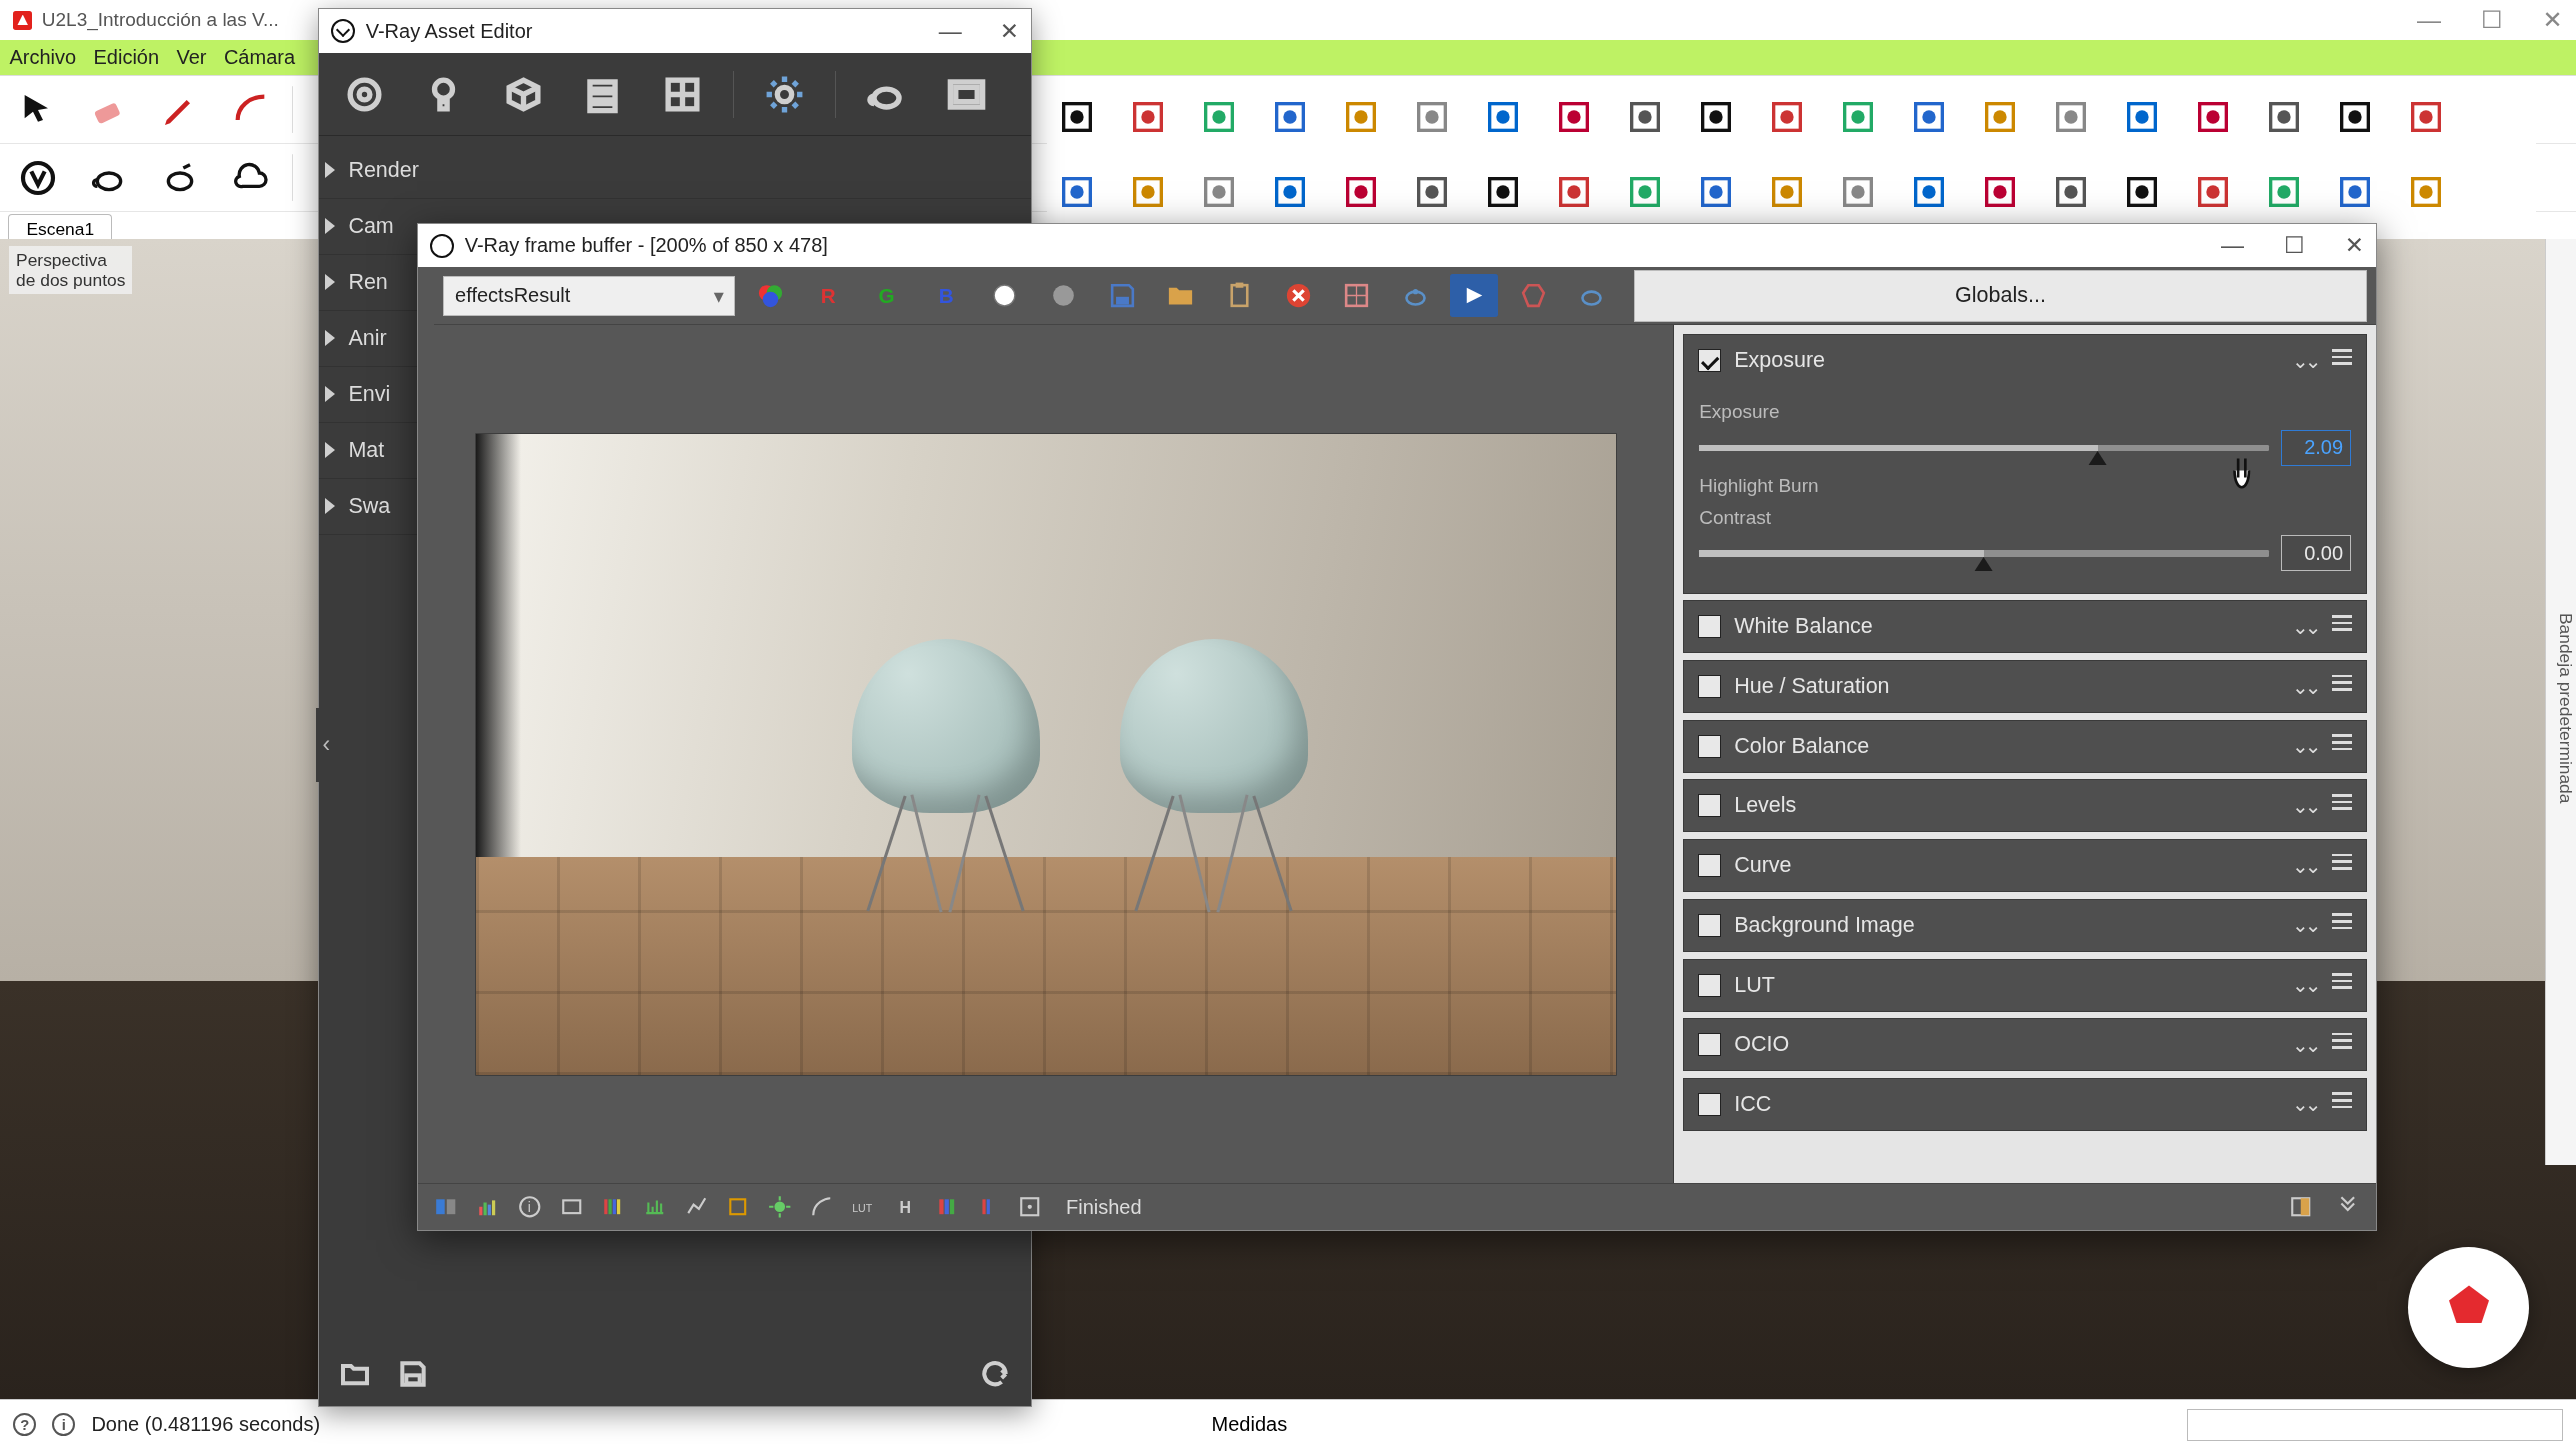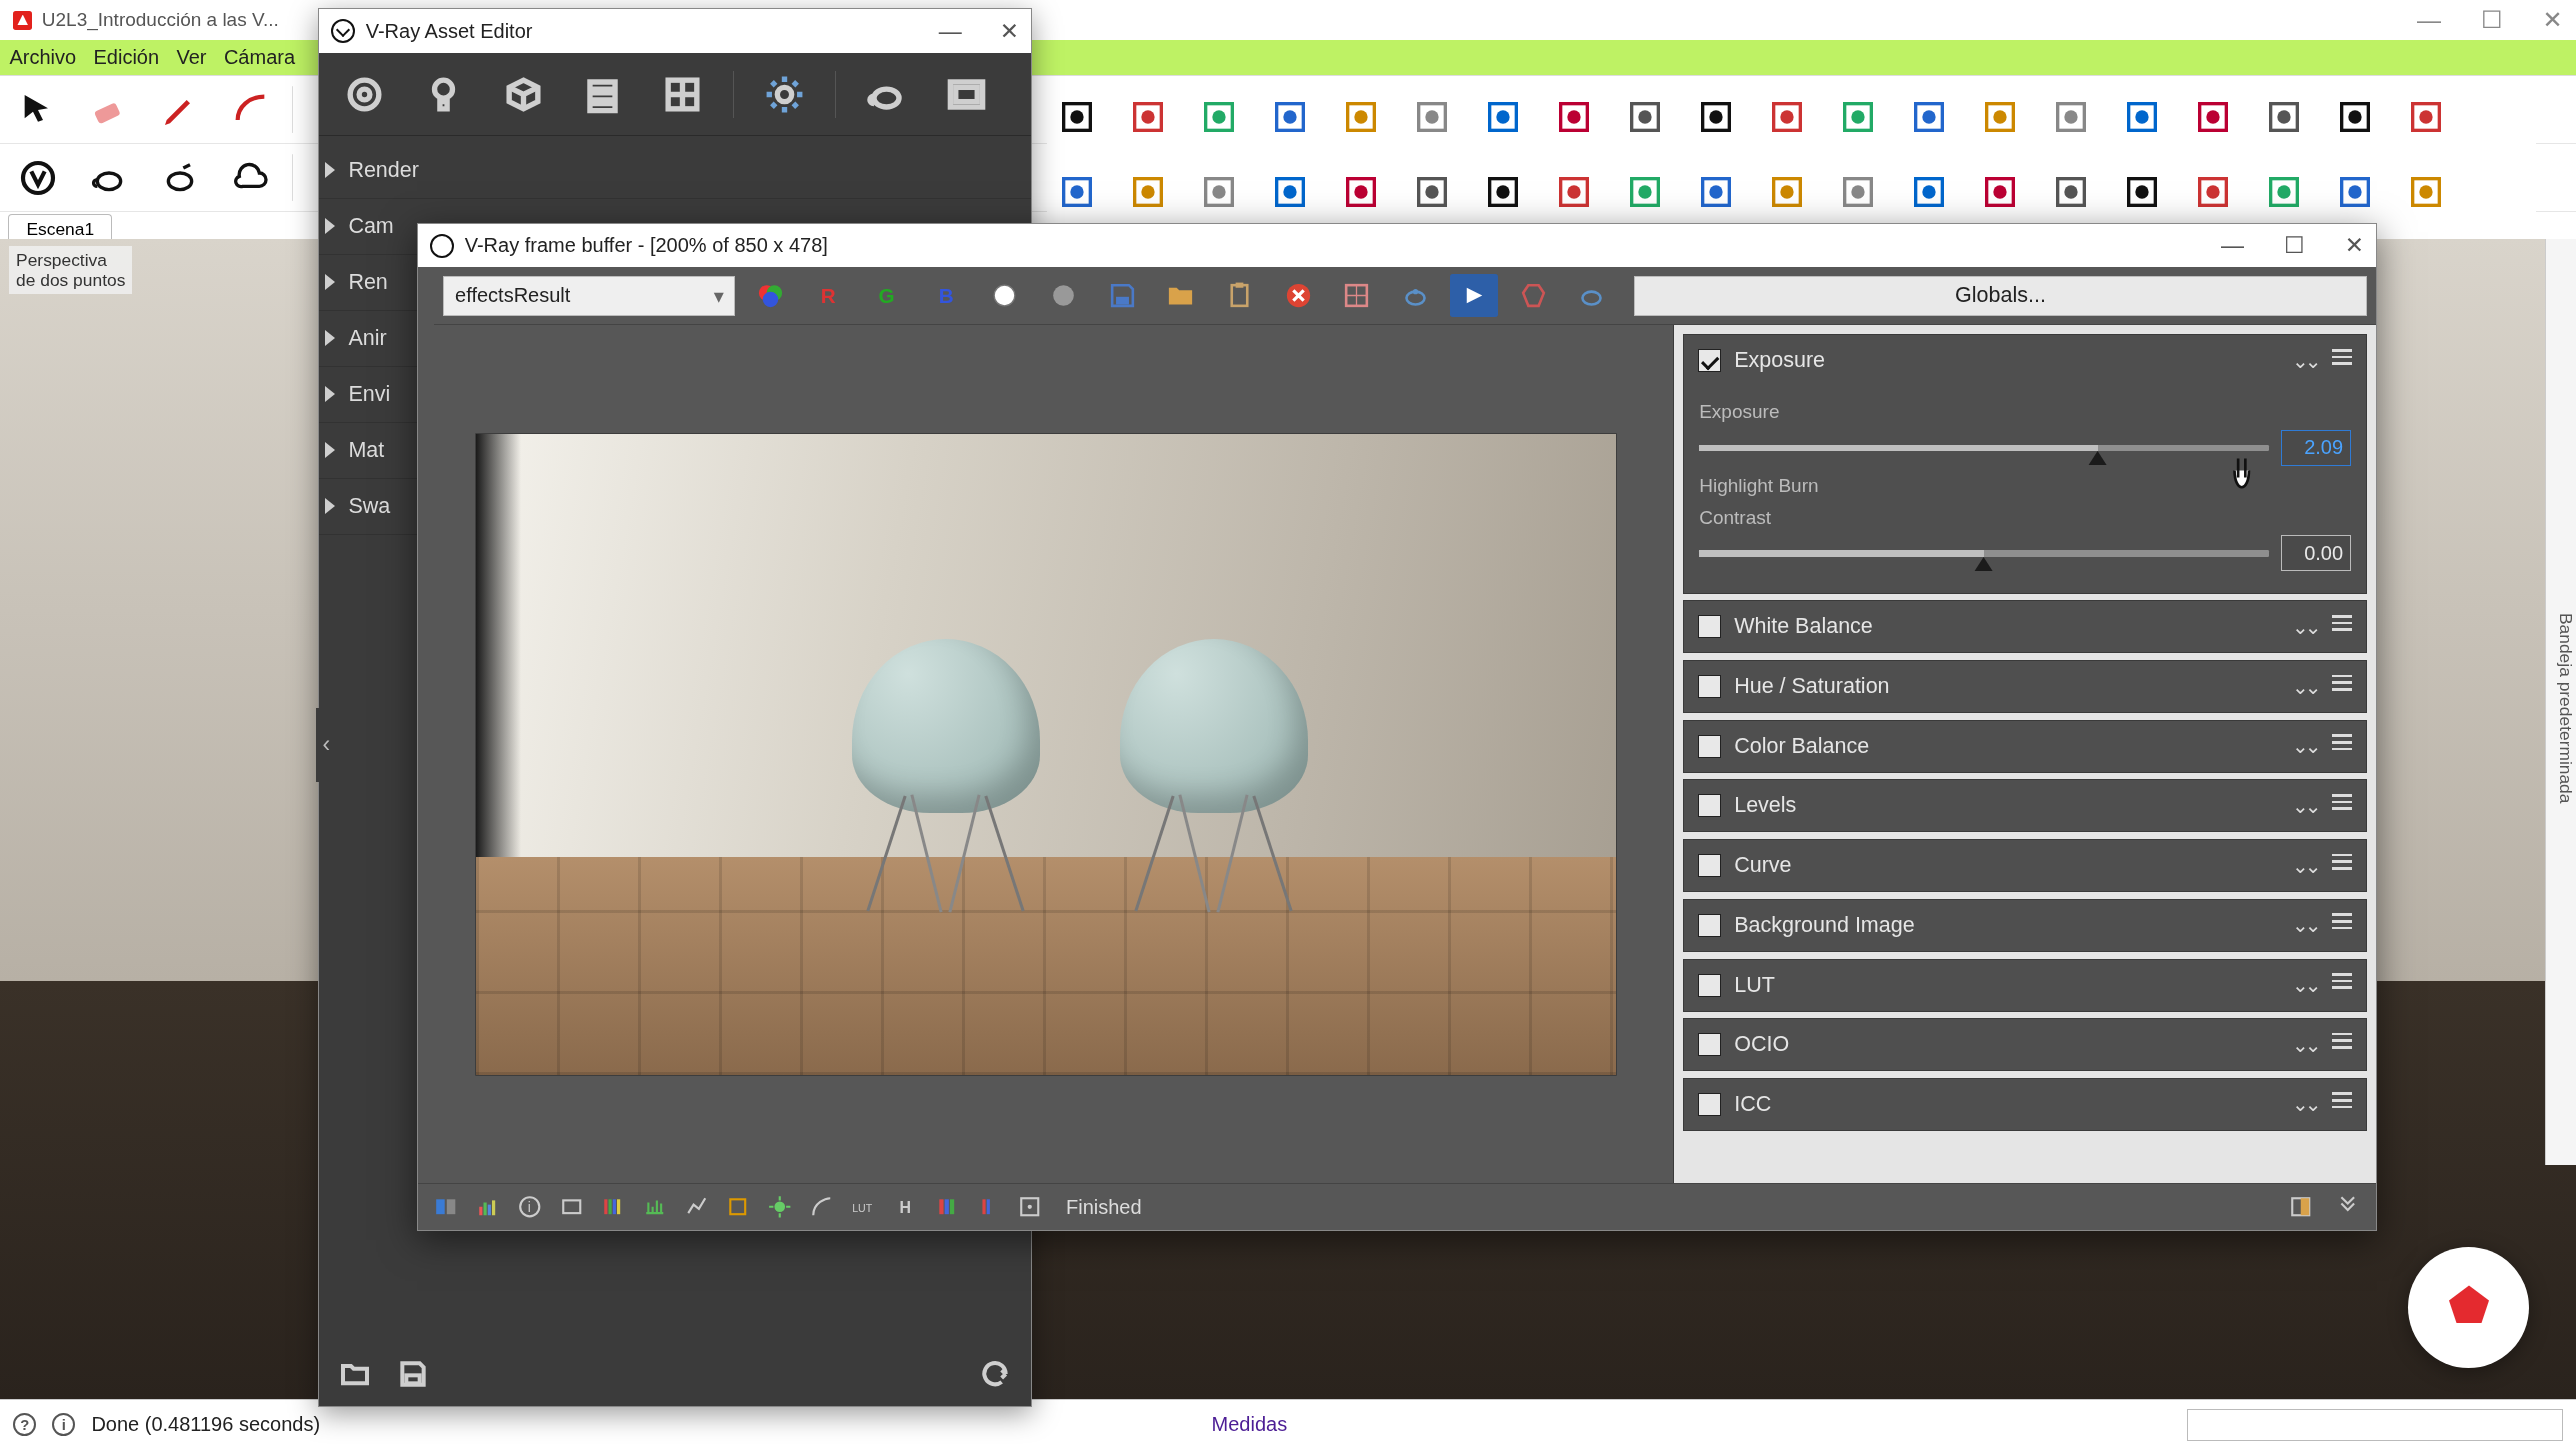--- a/index.html
+++ b/index.html
@@ -49,21 +49,21 @@
 #su-viewport .floor { position: absolute; left: 0; right: 0; bottom: 0; height: 36%; background: linear-gradient(#3a3128,#2a231d); }
 #su-viewport .wall { position: absolute; left: 0; right: 0; top: 0; bottom: 36%; background: linear-gradient(#d9d4cb,#b7b0a5); }
 
 #su-status {
   position: absolute; left: 0; right: 0; bottom: 0; height: 50px; background: #fff;
   border-top: 0.7px solid #ccc; display: flex; align-items: center; padding: 0 13.4px; gap: 16px;
   font-size: 20px; color: #222;
 }
 #su-status .info-ico { width: 23px; height: 23px; border: 2px solid #555; border-radius: 50%; display: flex; align-items: center; justify-content: center; font-weight: 700; font-size: 14.8px; color: #555; }
 #su-status .medidas { margin-left: auto; width: 376px; border: 0.7px solid #bbb; height: 32px; display: flex; align-items: center; padding: 0 9.4px; background: #fff; }
-#su-status .medidas-label { margin-left: auto; margin-right: 8px; color: #4c1d95; }
+#su-status .medidas-label { margin-left: auto; margin-right: 8px; color: #000000; }
 
 #right-tray {
   position: absolute; right: 0; top: 239px; width: 31px; height: 926px;
   background: #f5f5f5; border-left: 0.7px solid #ccc; writing-mode: vertical-rl;
   text-align: center; font-size: 17.4px; color: #555; padding-top: 13.4px;
 }
 
 #help-fab {
   position: absolute; right: 47px; bottom: 81px; width: 121px; height: 121px;
   background: #fff; border-radius: 50%; box-shadow: 0 4px 20px rgba(0,0,0,.35);
@@ -129,21 +129,21 @@
 }
 #vfb .channel-dd {
   width: 292px; height: 40px; background: #efefef; border: 0.7px solid #bbb;
   display: flex; align-items: center; padding: 0 10.7px; font-size: 20px; color: #222;
 }
 #vfb .channel-dd .dd-caret { margin-left: auto; color: #666; }
 .tb-btn { width: 48px; height: 43px; display: flex; align-items: center; justify-content: center; border-radius: 2.7px; }
 .tb-btn svg { width: 31px; height: 31px; }
 .tb-btn.rgb svg circle { stroke-width: 0; }
 #globals-btn {
-  flex: 1; height: 40px; background: #e9e9e9; border: 0.7px solid #bbb; margin-left: 8px;
+  flex: 1; height: 52px; background: #e9e9e9; border: 0.7px solid #bbb; margin-left: 8px;
   display: flex; align-items: center; justify-content: center; font-size: 21.5px; color: #222;
 }
 
 #vfb-body { flex: 1; display: flex; min-height: 0; }
 
 
 #vfb-view { flex: 1; background: #575757; position: relative; display: flex; align-items: center; justify-content: center; }
 #render-img {
   width: 1140px; height: 641px; position: relative; overflow: hidden;
   box-shadow: 0 0 0 0.7px #333;

